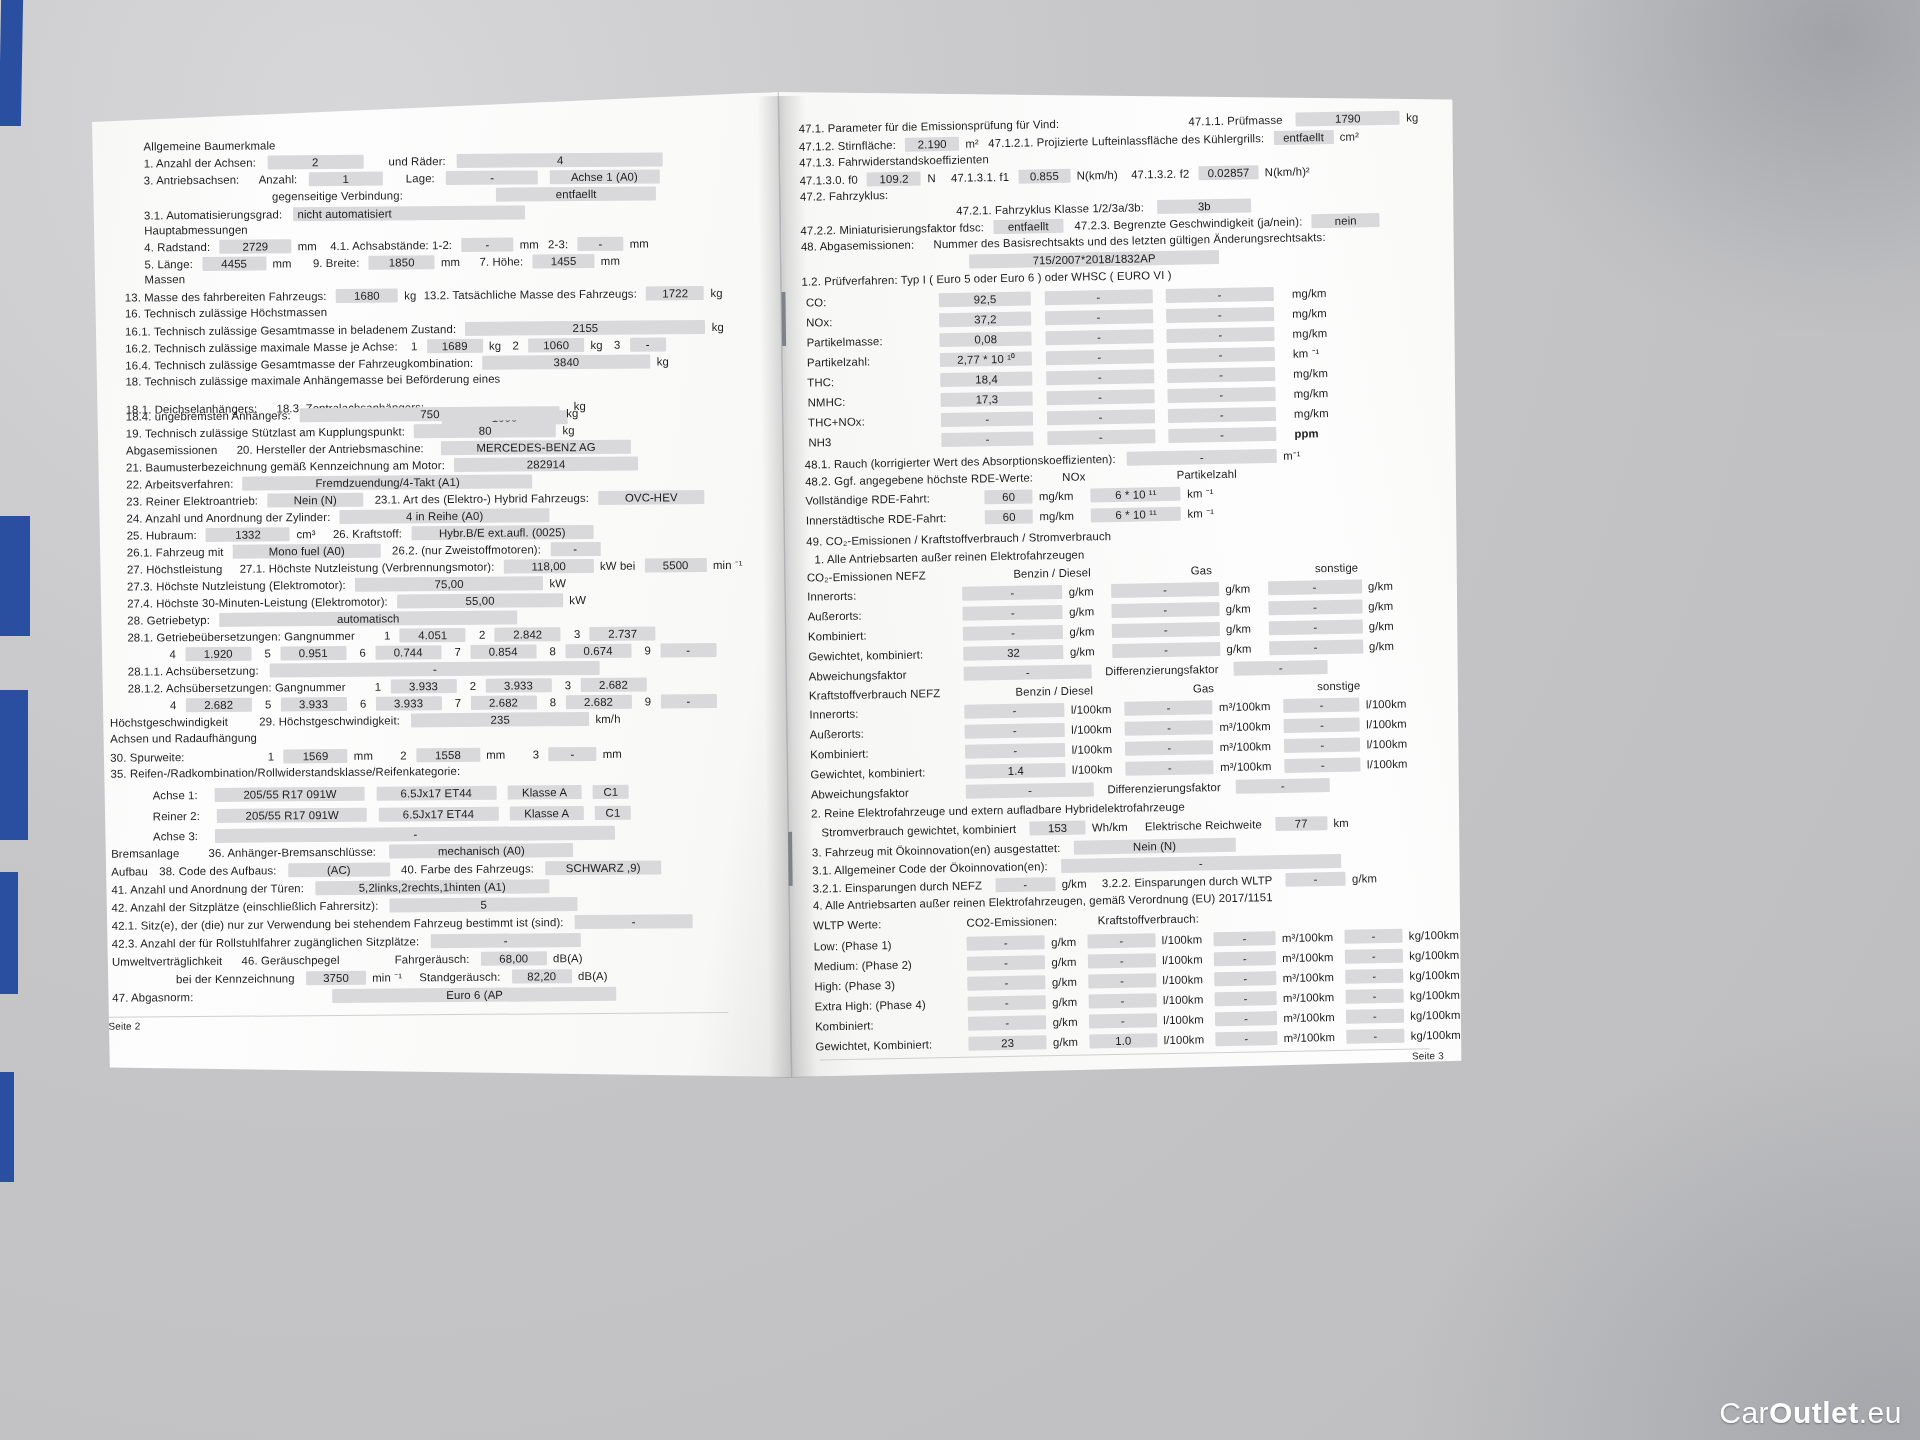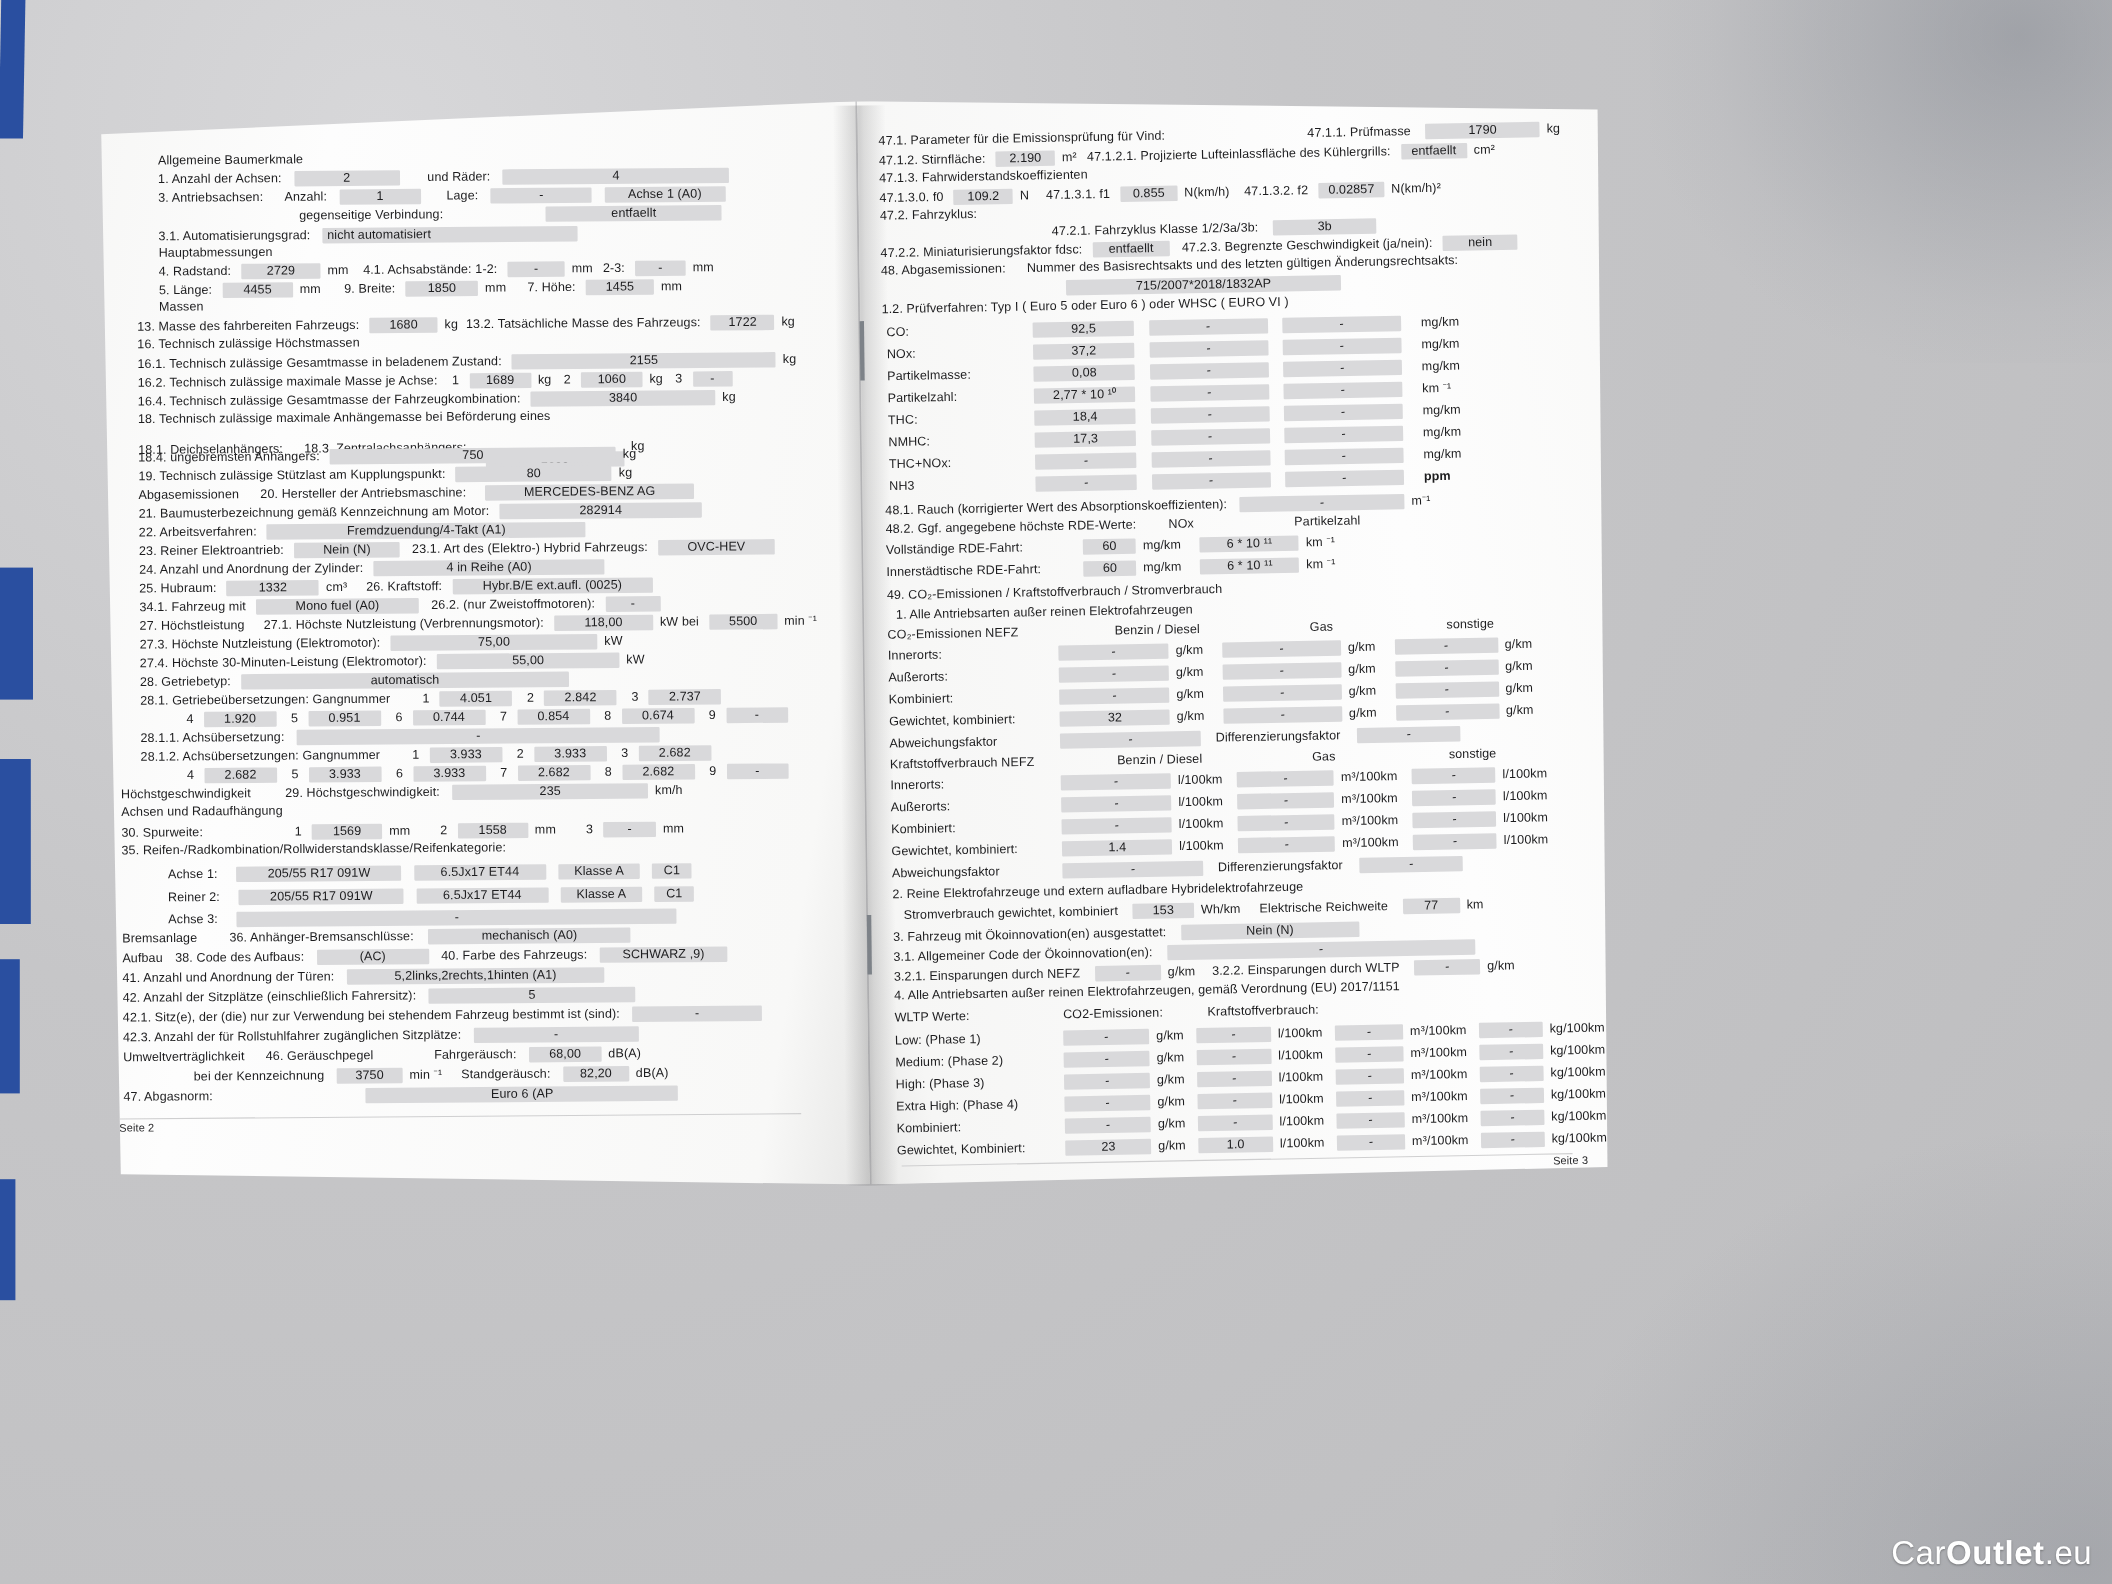--- a/index.html
+++ b/index.html
@@ -278,21 +278,21 @@
 
       <div class="row" style="left:32px; top:430px;">
         <span class="lbl">25. Hubraum:</span>
         <span class="fld" style="width:84px; margin-left:6px;">1332</span>
         <span class="unit">cm³</span>
         <span class="lbl" style="margin-left:14px;">26. Kraftstoff:</span>
         <span class="fld" style="width:182px; margin-left:6px;">Hybr.B/E ext.aufl. (0025)</span>
       </div>
 
       <div class="row" style="left:32px; top:447px;">
-        <span class="lbl">34.1. Fahrzeug mit</span>
+        <span class="lbl">26.1. Fahrzeug mit</span>
         <span class="fld" style="width:148px; margin-left:6px;">Mono fuel (A0)</span>
         <span class="lbl" style="margin-left:8px;">26.2. (nur Zweistoffmotoren):</span>
         <span class="fld" style="width:50px; margin-left:6px;">-</span>
       </div>
 
       <div class="row" style="left:32px; top:464px;">
         <span class="lbl">27. Höchstleistung</span>
         <span class="lbl" style="margin-left:14px;">27.1. Höchste Nutzleistung (Verbrennungsmotor):</span>
         <span class="fld" style="width:90px; margin-left:6px;">118,00</span>
         <span class="unit">kW bei</span>

